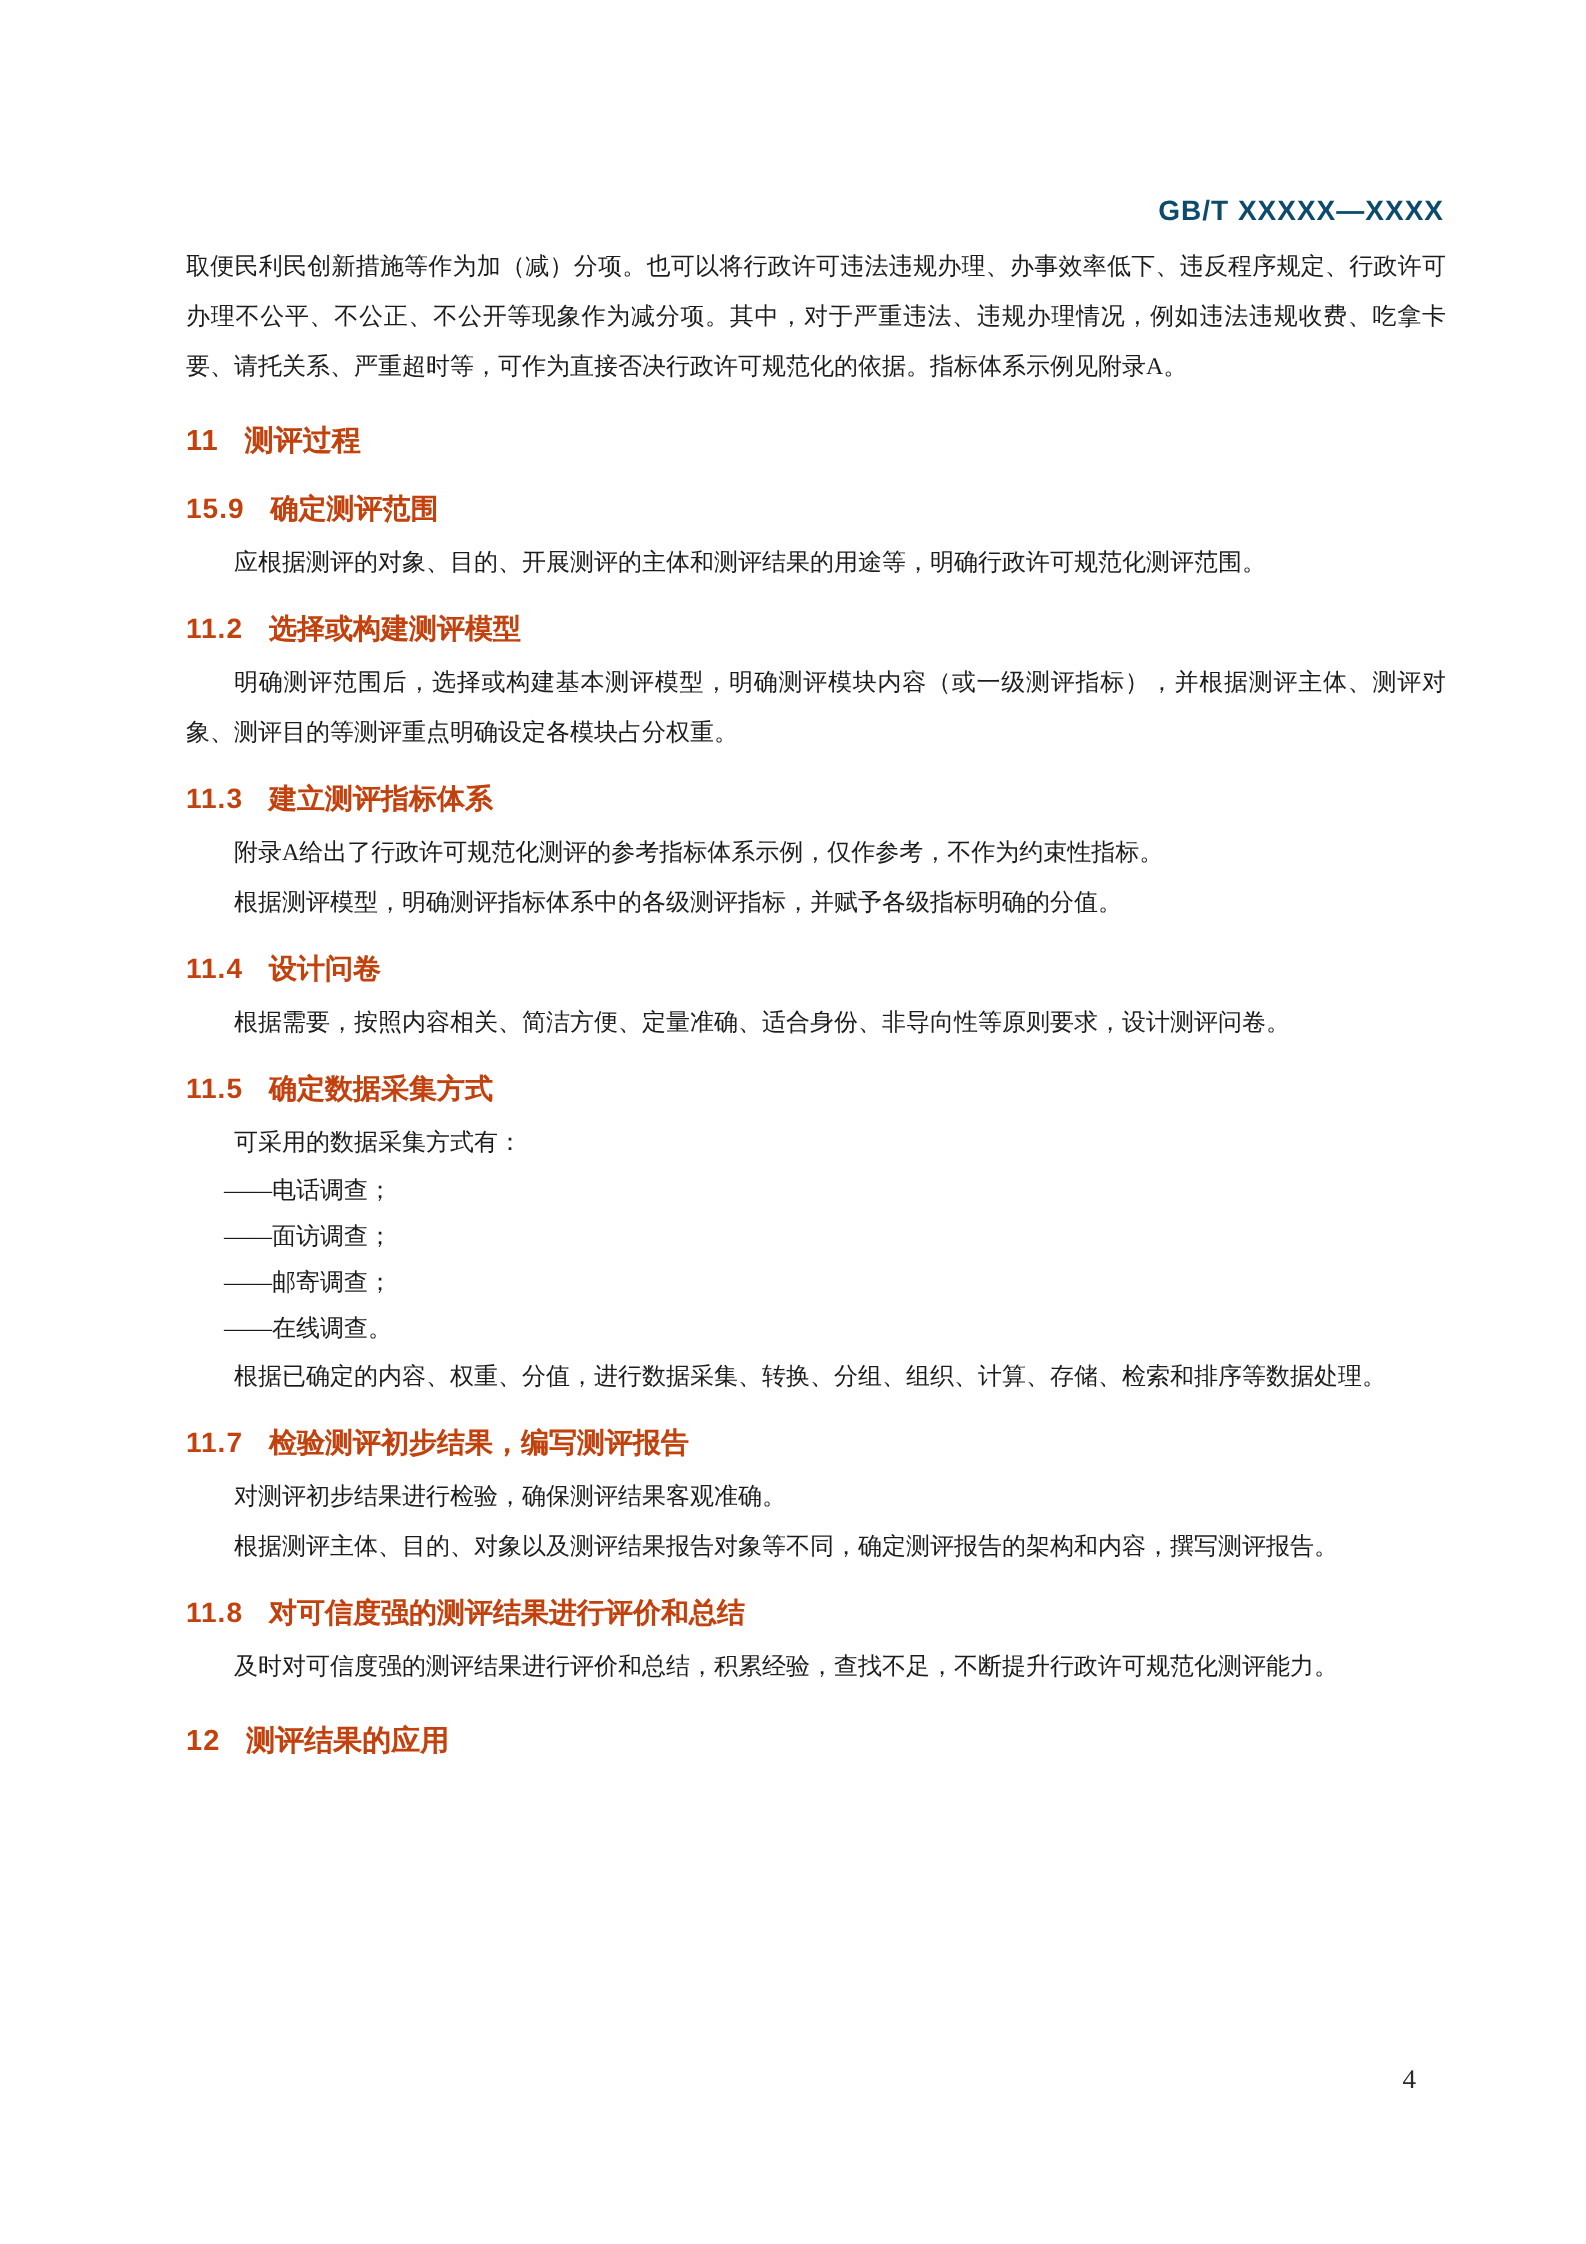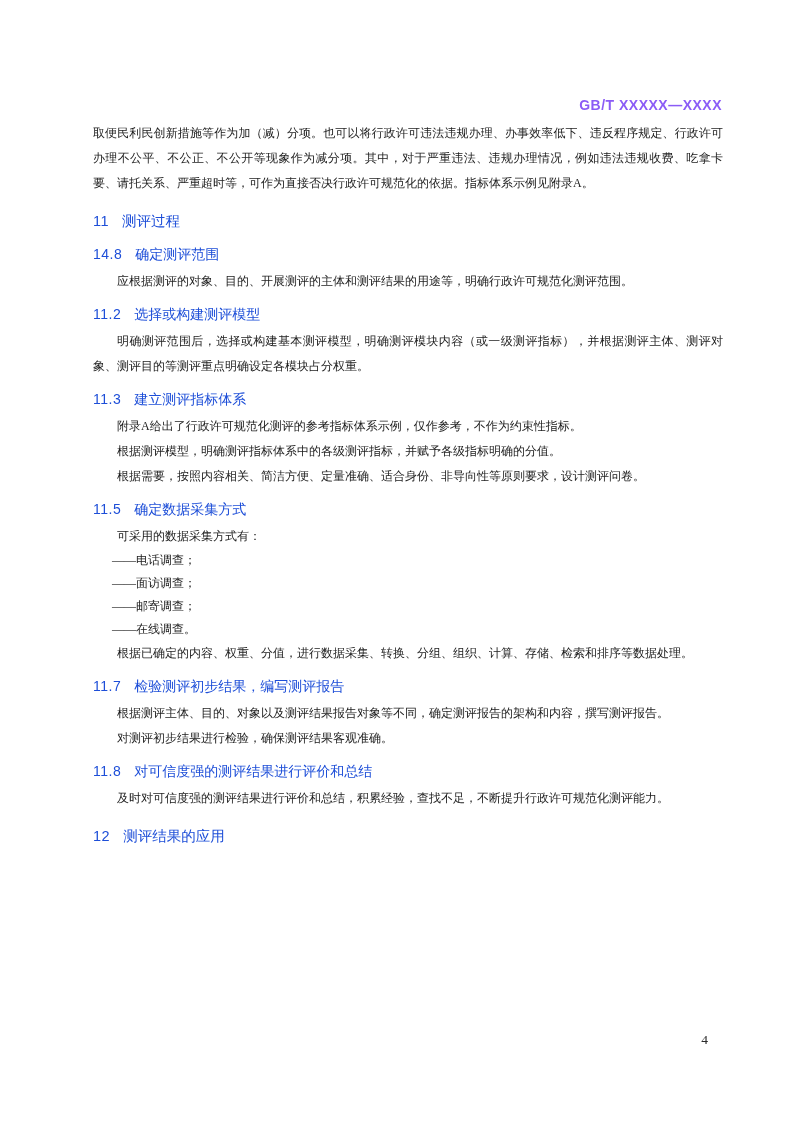--- a/index.html
+++ b/index.html
@@ -19,21 +19,21 @@
     box-sizing: border-box;
   }
   .doc-header {
     margin: 97px 71px 8px 93px;
     text-align: right;
     font-family: "Liberation Sans", "DejaVu Sans", sans-serif;
     font-weight: 700;
     font-size: 14px;
     line-height: 16px;
     letter-spacing: 0.5px;
-    color: #8b5cf6;
+    color: #0c4a6e;
   }
   .body-area {
     margin: 0 70px 0 93px;
     width: 630px;
   }
   .para {
     margin: 0;
     line-height: 25px;
     text-align: justify;
     text-align-last: left;
@@ -44,22 +44,22 @@
     text-indent: 2em;
   }
   .para.list-item {
     line-height: 23px;
     text-indent: 0;
     padding-left: 19px;
     text-align: center;
   }
   .heading {
     font-family: "Liberation Sans", "DejaVu Sans", sans-serif;
-    font-weight: 400;
-    color: #1d4ed8;
+    font-weight: 700;
+    color: #c2410c;
     line-height: 25px;
     font-size: 14px;
   }
   .heading.h1 {
     margin: 13px 0 5px 0;
     font-size: 14.5px;
   }
   .heading.h2 {
     margin: 8px 0 2px 0;
   }
@@ -86,53 +86,56 @@
 
   <div class="body-area">
 
     <p class="para">取便民利民创新措施等作为加（减）分项。也可以将行政许可违法违规办理、办事效率低下、违反程序规定、行政许可办理不公平、不公正、不公开等现象作为减分项。其中，对于严重违法、违规办理情况，例如违法违规收费、吃拿卡要、请托关系、严重超时等，可作为直接否决行政许可规范化的依据。指标体系示例见附录A。</p>
 
     <div class="heading h1">
       <span class="sec-num">11</span><span class="sec-title">测评过程</span>
     </div>
 
     <div class="heading h2">
-      <span class="sec-num">14.8</span><span class="sec-title">确定测评范围</span>
+      <span class="sec-num">15.9</span><span class="sec-title">确定测评范围</span>
     </div>
     <p class="para indent">应根据测评的对象、目的、开展测评的主体和测评结果的用途等，明确行政许可规范化测评范围。</p>
 
     <div class="heading h2">
       <span class="sec-num">11.2</span><span class="sec-title">选择或构建测评模型</span>
     </div>
     <p class="para indent">明确测评范围后，选择或构建基本测评模型，明确测评模块内容（或一级测评指标），并根据测评主体、测评对象、测评目的等测评重点明确设定各模块占分权重。</p>
 
     <div class="heading h2">
       <span class="sec-num">11.3</span><span class="sec-title">建立测评指标体系</span>
     </div>
     <p class="para indent">附录A给出了行政许可规范化测评的参考指标体系示例，仅作参考，不作为约束性指标。</p>
     <p class="para indent">根据测评模型，明确测评指标体系中的各级测评指标，并赋予各级指标明确的分值。</p>
 
+    <div class="heading h2">
+      <span class="sec-num">11.4</span><span class="sec-title">设计问卷</span>
+    </div>
     <p class="para indent">根据需要，按照内容相关、简洁方便、定量准确、适合身份、非导向性等原则要求，设计测评问卷。</p>
 
     <div class="heading h2">
       <span class="sec-num">11.5</span><span class="sec-title">确定数据采集方式</span>
     </div>
     <p class="para indent">可采用的数据采集方式有：</p>
     <p class="para list-item">——电话调查；</p>
     <p class="para list-item">——面访调查；</p>
     <p class="para list-item">——邮寄调查；</p>
     <p class="para list-item">——在线调查。</p>
 
     <p class="para indent">根据已确定的内容、权重、分值，进行数据采集、转换、分组、组织、计算、存储、检索和排序等数据处理。</p>
 
     <div class="heading h2">
       <span class="sec-num">11.7</span><span class="sec-title">检验测评初步结果，编写测评报告</span>
     </div>
+    <p class="para indent">对测评初步结果进行检验，确保测评结果客观准确。</p>
     <p class="para indent">根据测评主体、目的、对象以及测评结果报告对象等不同，确定测评报告的架构和内容，撰写测评报告。</p>
-    <p class="para indent">对测评初步结果进行检验，确保测评结果客观准确。</p>
 
     <div class="heading h2">
       <span class="sec-num">11.8</span><span class="sec-title">对可信度强的测评结果进行评价和总结</span>
     </div>
     <p class="para indent">及时对可信度强的测评结果进行评价和总结，积累经验，查找不足，不断提升行政许可规范化测评能力。</p>
 
     <div class="heading h1">
       <span class="sec-num">12</span><span class="sec-title">测评结果的应用</span>
     </div>
 

